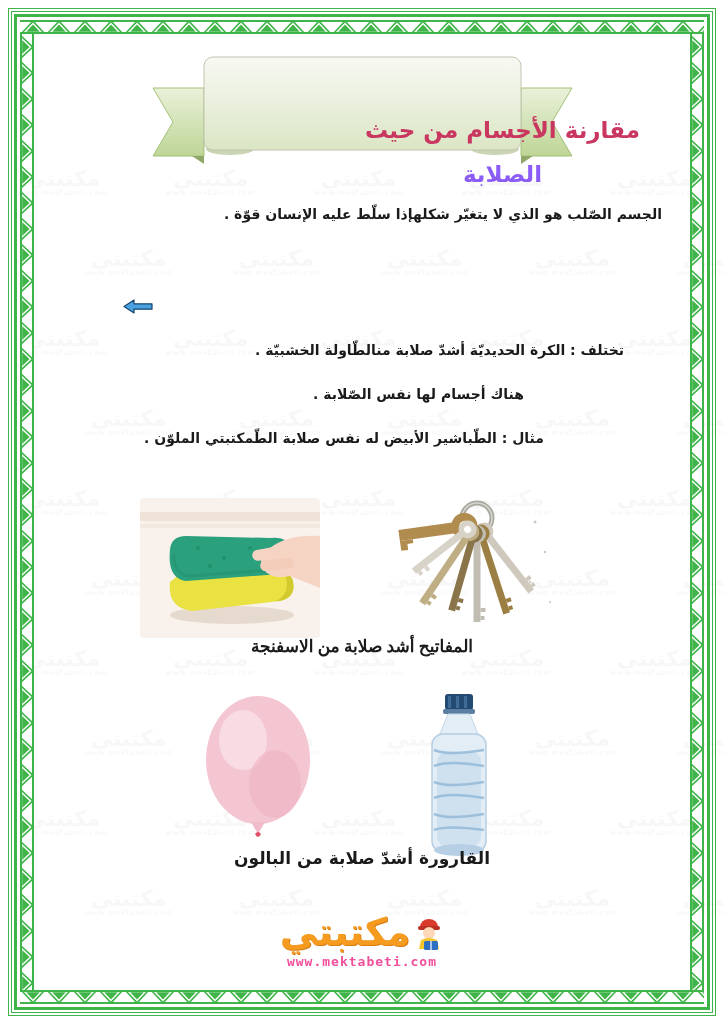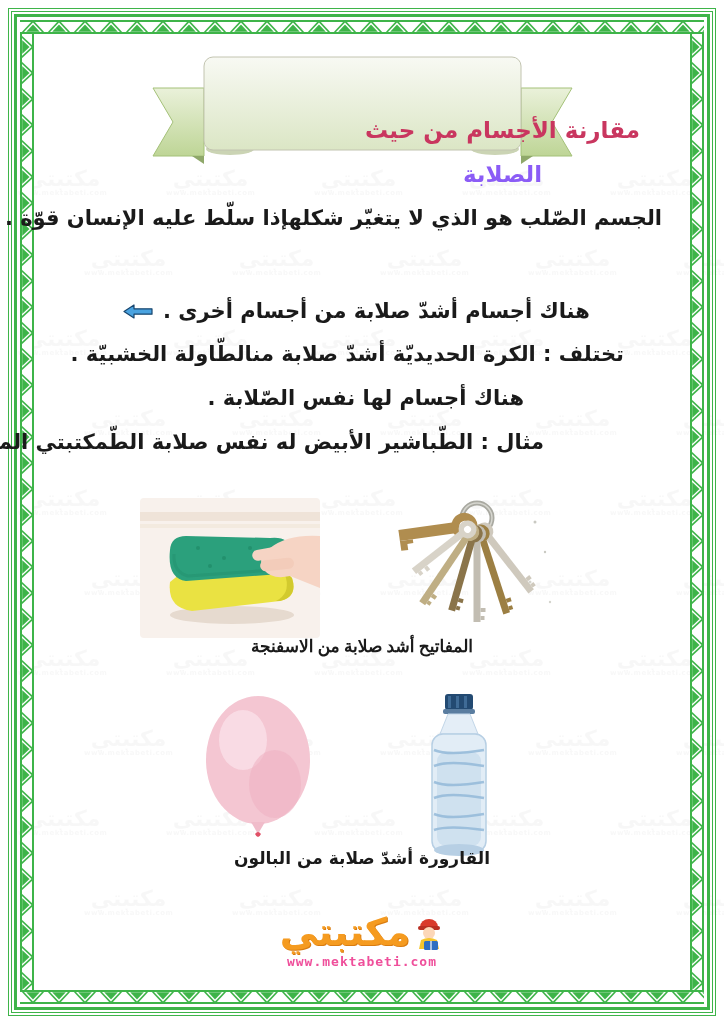--- a/index.html
+++ b/index.html
@@ -28,21 +28,21 @@
   
   .banner{position:absolute;left:140px;top:48px;width:445px;height:125px;}
   .banner-text{
     position:absolute;left:204px;top:60px;width:317px;height:90px;
     display:flex;flex-direction:column;align-items:center;
     font-size:23px;font-weight:bold;line-height:44px;text-align:center;
   }
   
   .line{
     position:absolute;direction:rtl;white-space:nowrap;
-    font-size:21px;font-weight:bold;color:#1a1a1a;
+    font-size:14px;font-weight:bold;color:#1a1a1a;
   }
   .p1{top:206px;right:62px;}
   .p2{top:254px;right:62px;}
   .p3{top:299px;left:123px;direction:ltr;display:flex;align-items:center;gap:10px;}
   .p3 .txt{direction:rtl;}
   .p4{top:342px;right:100px;}
   .p5{top:386px;right:200px;}
   .p6{top:430px;right:180px;}
   .arrow-ic{flex:0 0 auto;display:block;}
   
@@ -213,21 +213,20 @@
       <span style="color:#8b5cf6;">الصلابة</span>
     </div>
   </div>
 
   <div class="line p1" dir="rtl">الجسم الصّلب هو الذي لا يتغيّر شكلهإذا سلّط عليه الإنسان قوّة .</div>
 
   <div class="line p3">
     <svg class="arrow-ic" width="30" height="15" viewBox="0 0 30 15">
       <polygon points="1,7.5 11,1 11,4.8 29,4.8 29,10.2 11,10.2 11,14" fill="#4aa3e0" stroke="#17456e" stroke-width="1.2" stroke-linejoin="round"></polygon>
     </svg>
-    <span class="txt">هناك أجسام أشدّ صلابة من أجسام أخرى .</span>
   </div>
 
   <div class="line p4" dir="rtl">تختلف : الكرة الحديديّة أشدّ صلابة منالطّاولة الخشبيّة .</div>
   <div class="line p5" dir="rtl">هناك أجسام لها نفس الصّلابة .</div>
   <div class="line p6" dir="rtl">مثال : الطّباشير الأبيض له نفس صلابة الطّمكتبتي الملوّن .</div>
 
   <div class="fig" style="left:140px;top:498px;">
     <svg width="180" height="140" viewBox="0 0 180 140">
       <rect x="0" y="0" width="180" height="140" rx="4" fill="#f8f1ec"></rect>
       <rect x="0" y="14" width="180" height="9" fill="#efe3d8"></rect>

